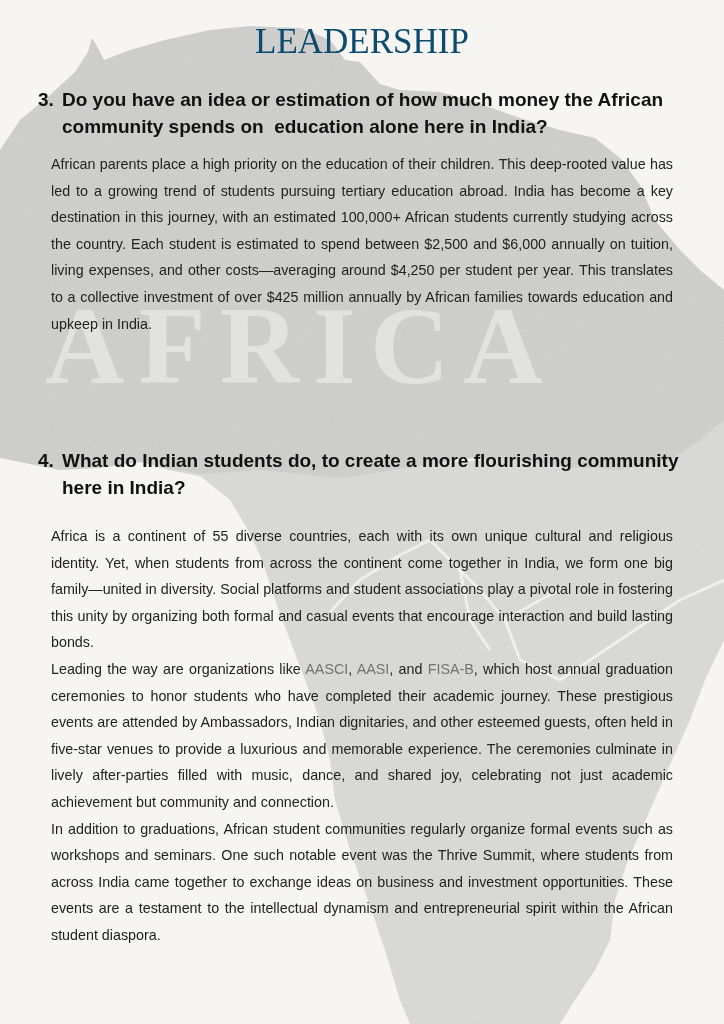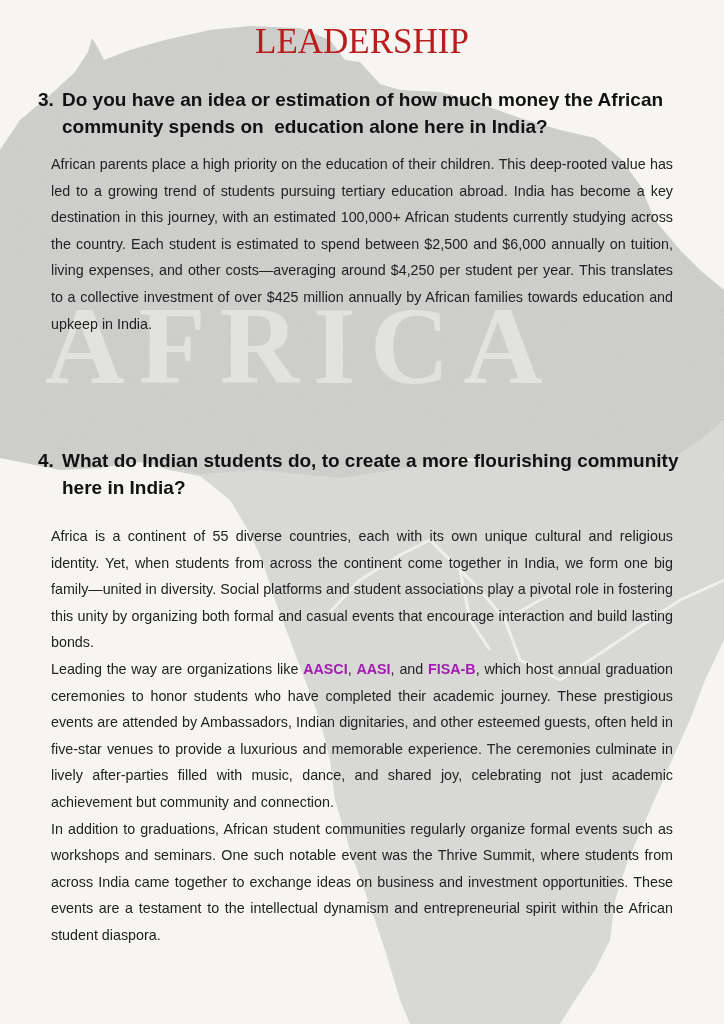--- a/index.html
+++ b/index.html
@@ -33,21 +33,21 @@
     }
     .page-title {
       position: absolute;
       top: 22px;
       left: 0;
       width: 724px;
       text-align: center;
       font-family: "Liberation Serif", "DejaVu Serif", serif;
       font-size: 35px;
       letter-spacing: 0px;
-      color: #b91c1c;
+      color: #0c4a6e;
       margin: 0;
       font-weight: normal;
     }
     .question {
       position: absolute;
       left: 38px;
       width: 650px;
       margin: 0;
       font-size: 19px;
       font-weight: bold;
@@ -73,22 +73,22 @@
       line-height: 26.6px;
       text-align: justify;
       color: #222;
     }
     .answer p {
       margin: 0;
     }
     .a3 { top: 151px; }
     .a4 { top: 523px; }
     .answer b {
-      font-weight: bold;
-      color: #a21caf;
+      font-weight: normal;
+      color: #737373;
     }
   </style>
 </head>
 <body>
 
 <svg class="bg-map" viewBox="0 0 724 1024" xmlns="http://www.w3.org/2000/svg">
   <defs>
     <filter id="grain" x="0" y="0" width="100%" height="100%">
       <feTurbulence type="fractalNoise" baseFrequency="0.9" numOctaves="2" seed="3" result="n"></feTurbulence>
       <feColorMatrix type="matrix" values="0 0 0 0 1  0 0 0 0 1  0 0 0 0 1  0 0 0 0.18 0" in="n" result="w"></feColorMatrix>

